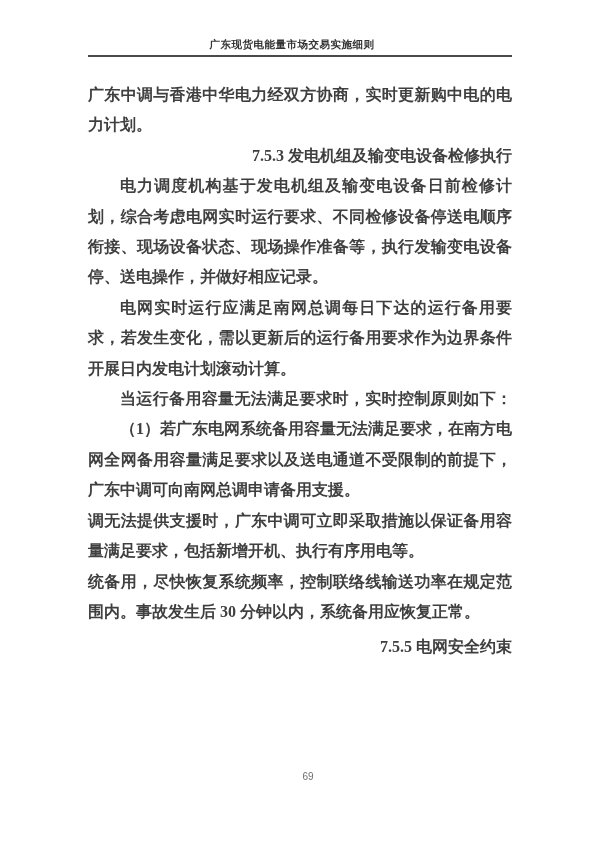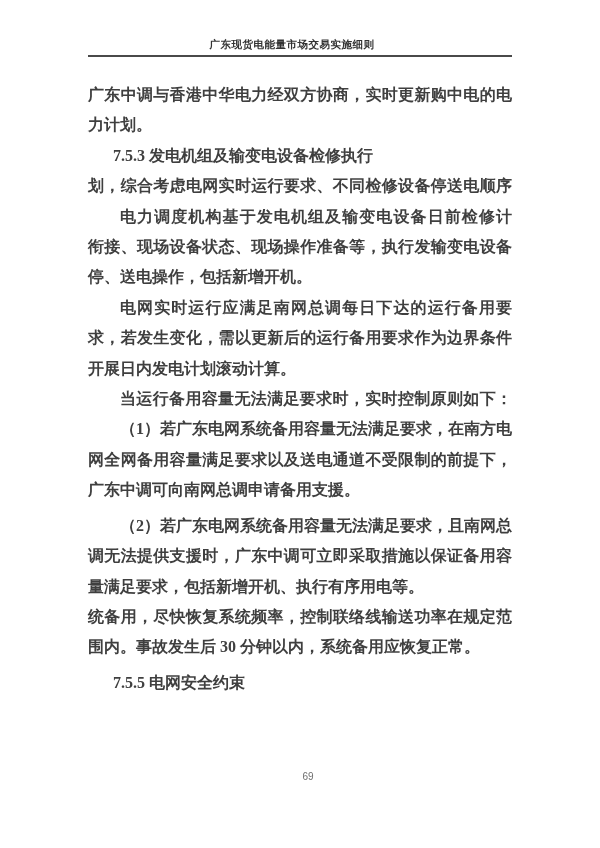--- a/index.html
+++ b/index.html
@@ -49,21 +49,21 @@
     display: block;
     width: 424px;
     text-align: left;
     white-space: normal;
   }
   .j {
     text-align: justify;
     text-align-last: justify;
   }
   .ind-para { text-indent: 32px; }
-  .ind-head { text-indent: 25px; }
+  .ind-head { text-indent: 25px; text-align: right; }
   .gap { margin-top: 5px; }
   .page-footer {
     position: absolute;
     top: 771px;
     left: 8px;
     width: 600px;
     text-align: center;
     font-size: 10px;
     color: #6e6e6e;
     font-family: "Liberation Sans", "DejaVu Sans", sans-serif;
@@ -75,32 +75,31 @@
 <div class="page">
 
   <div class="running-header">广东现货电能量市场交易实施细则</div>
 
   <div class="header-rule"></div>
 
   <div class="body-text">
     <div class="line j">广东中调与香港中华电力经双方协商，实时更新购中电的电</div>
     <div class="line">力计划。</div>
     <div class="line ind-head">7.5.3 发电机组及输变电设备检修执行</div>
+    <div class="line ind-para j">电力调度机构基于发电机组及输变电设备日前检修计</div>
     <div class="line j">划，综合考虑电网实时运行要求、不同检修设备停送电顺序</div>
-    <div class="line ind-para j">电力调度机构基于发电机组及输变电设备日前检修计</div>
     <div class="line j">衔接、现场设备状态、现场操作准备等，执行发输变电设备</div>
-    <div class="line">停、送电操作，包括新增开机。</div>
+    <div class="line">停、送电操作，并做好相应记录。</div>
     <div class="line ind-para j">电网实时运行应满足南网总调每日下达的运行备用要</div>
     <div class="line j">求，若发生变化，需以更新后的运行备用要求作为边界条件</div>
     <div class="line">开展日内发电计划滚动计算。</div>
     <div class="line ind-para j">当运行备用容量无法满足要求时，实时控制原则如下：</div>
     <div class="line ind-para j">（1）若广东电网系统备用容量无法满足要求，在南方电</div>
     <div class="line j">网全网备用容量满足要求以及送电通道不受限制的前提下，</div>
     <div class="line">广东中调可向南网总调申请备用支援。</div>
-    <div class="line ind-para j gap">（2）若广东电网系统备用容量无法满足要求，且南网总</div>
     <div class="line j">调无法提供支援时，广东中调可立即采取措施以保证备用容</div>
     <div class="line">量满足要求，包括新增开机、执行有序用电等。</div>
     <div class="line j">统备用，尽快恢复系统频率，控制联络线输送功率在规定范</div>
     <div class="line">围内。事故发生后 30 分钟以内，系统备用应恢复正常。</div>
     <div class="line ind-head gap">7.5.5 电网安全约束</div>
   </div>
 
   <div class="page-footer">69</div>
 
 </div>

